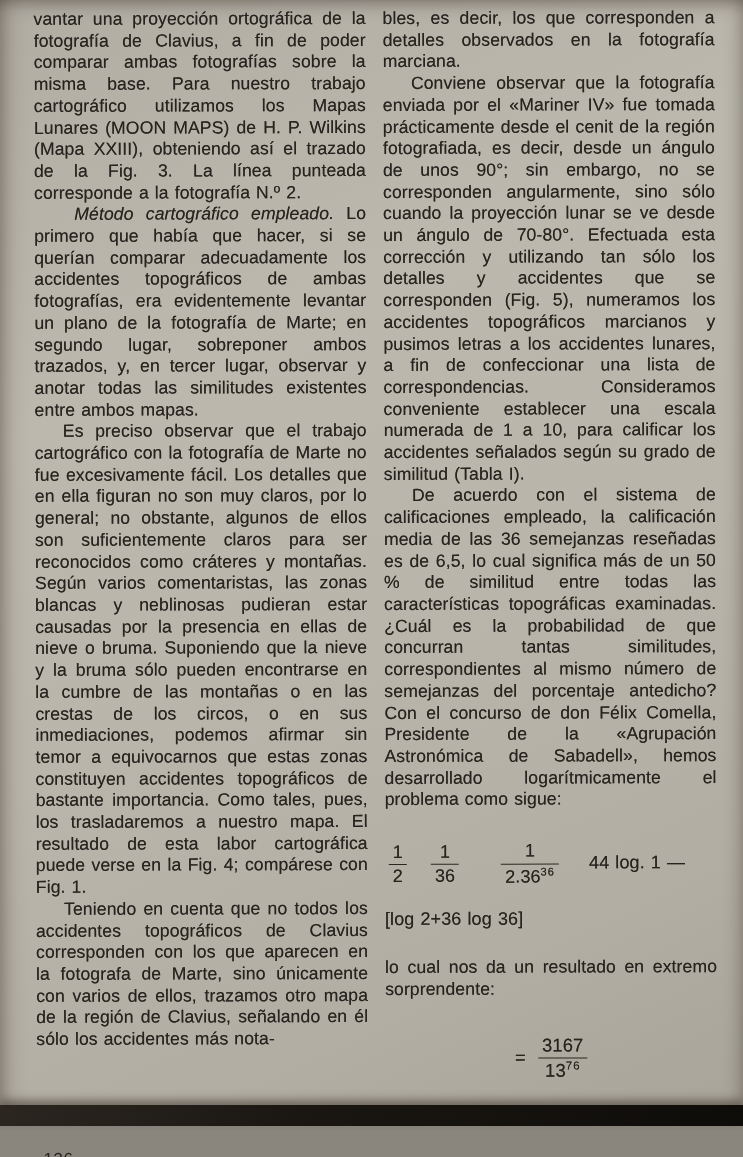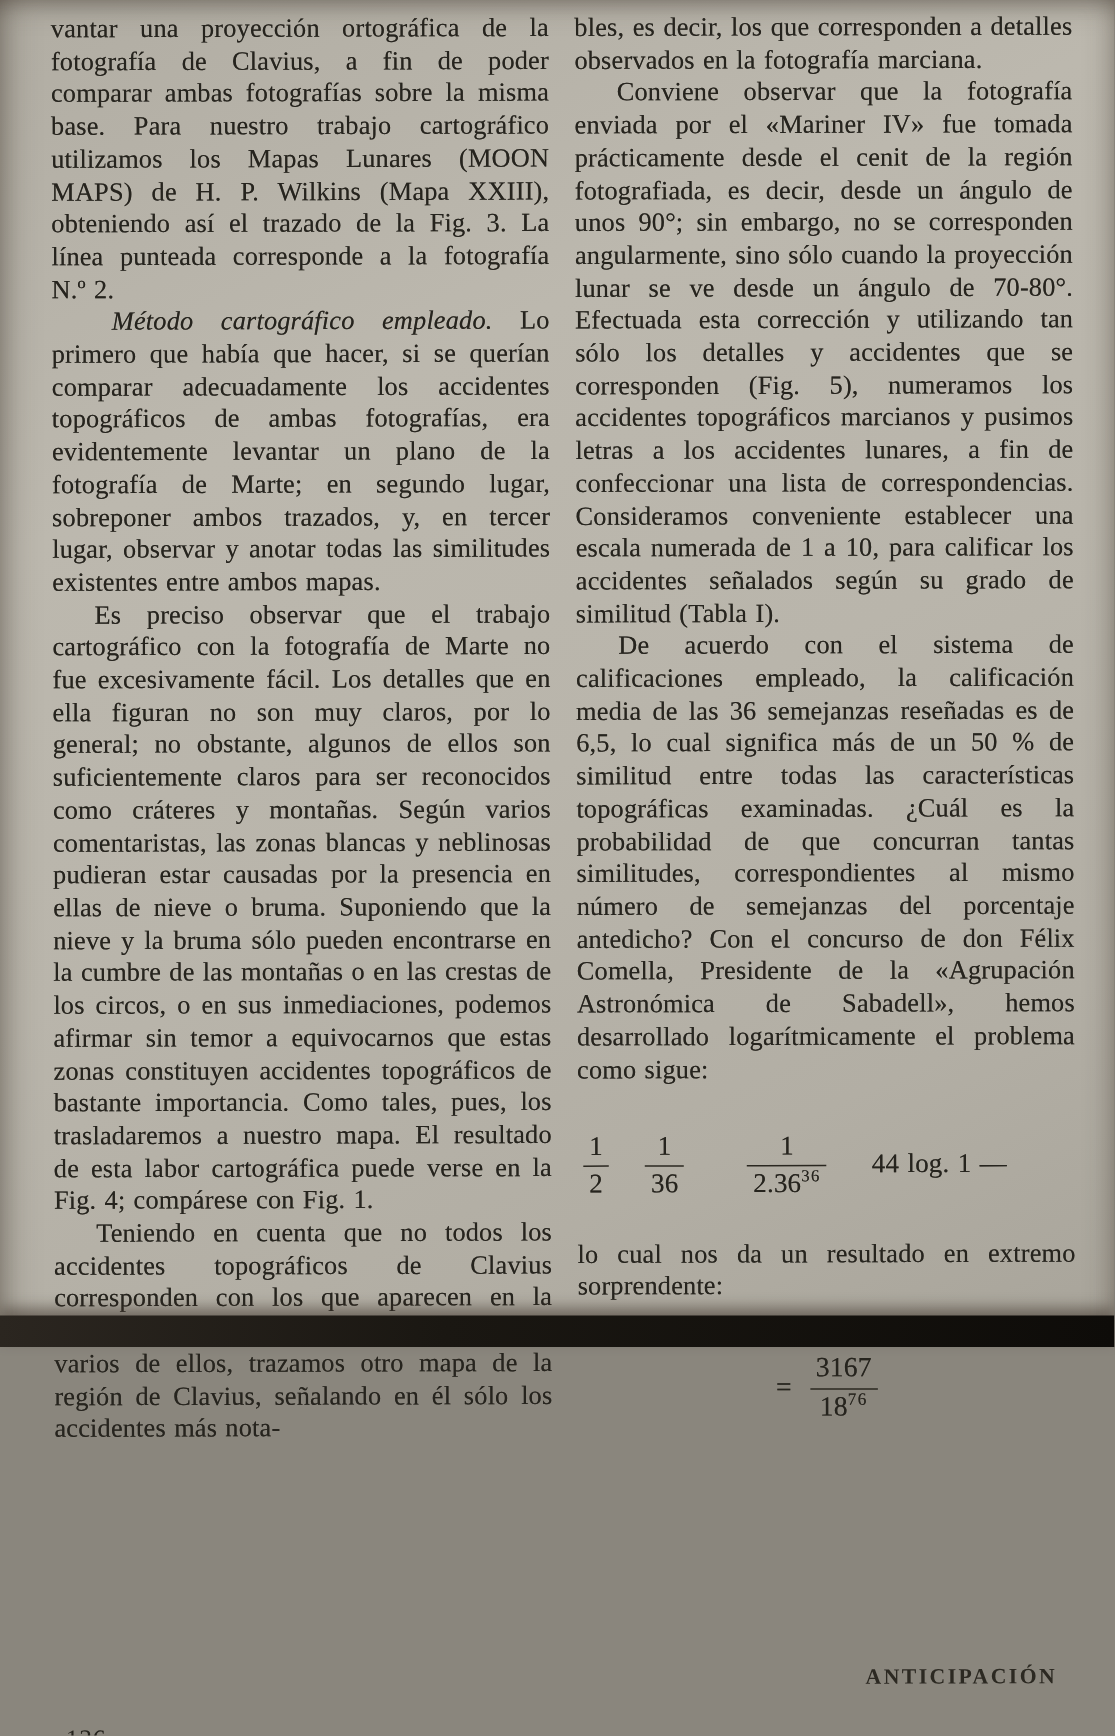--- a/index.html
+++ b/index.html
@@ -6,27 +6,27 @@
     margin: 0;
     padding: 0;
     width: 743px;
     height: 1157px;
     overflow: hidden;
     background: #8a867d;
   }
   .page {
     position: relative;
     width: 743px;
-    height: 898px;
+    height: 1126px;
     background: linear-gradient(155deg, #b1ada3 0%, #bcb8ae 30%, #b9b5ab 55%, #b2aea4 80%, #a8a49a 100%);
     box-shadow:
       inset 0 12px 20px -12px rgba(55,46,36,0.55),
       inset 16px 0 24px -16px rgba(55,46,36,0.55),
       inset -12px 0 20px -12px rgba(55,46,36,0.40);
-    font-family: Liberation Serif, serif;
+    font-family: Liberation Sans, sans-serif;
     color: #26241e;
   }
   .content-tilt {
     position: absolute;
     inset: 0;
     transform: rotate(-0.15deg);
   }
   .col {
     position: absolute;
     top: 8px;
@@ -146,29 +146,30 @@
           <span class="den">36</span>
         </span>
         <span class="frac frac-wide">
           <span class="num">1</span>
           <span class="bar"></span>
           <span class="den"><span>2.36</span><sup>36</sup></span>
         </span>
         <span class="ftail">44 log. 1 —</span>
       </div>
 
+      <p class="para bracket-line">[log 2+36 log 36]</p>
 
       <p class="para result-intro">lo cual nos da un resultado en extremo sorprendente:</p>
 
       <div class="result-row">
         <span>=</span>
         <span class="frac">
           <span class="num">3167</span>
           <span class="bar"></span>
-          <span class="den"><span>18</span><sup>76</sup></span>
+          <span class="den"><span>13</span><sup>76</sup></span>
         </span>
       </div>
     </div>
 
     <span class="footer-pagenum">136</span>
     <span class="footer-running">ANTICIPACIÓN</span>
   </div>
 
   <div class="scan-bottom-band"></div>
 </div>

